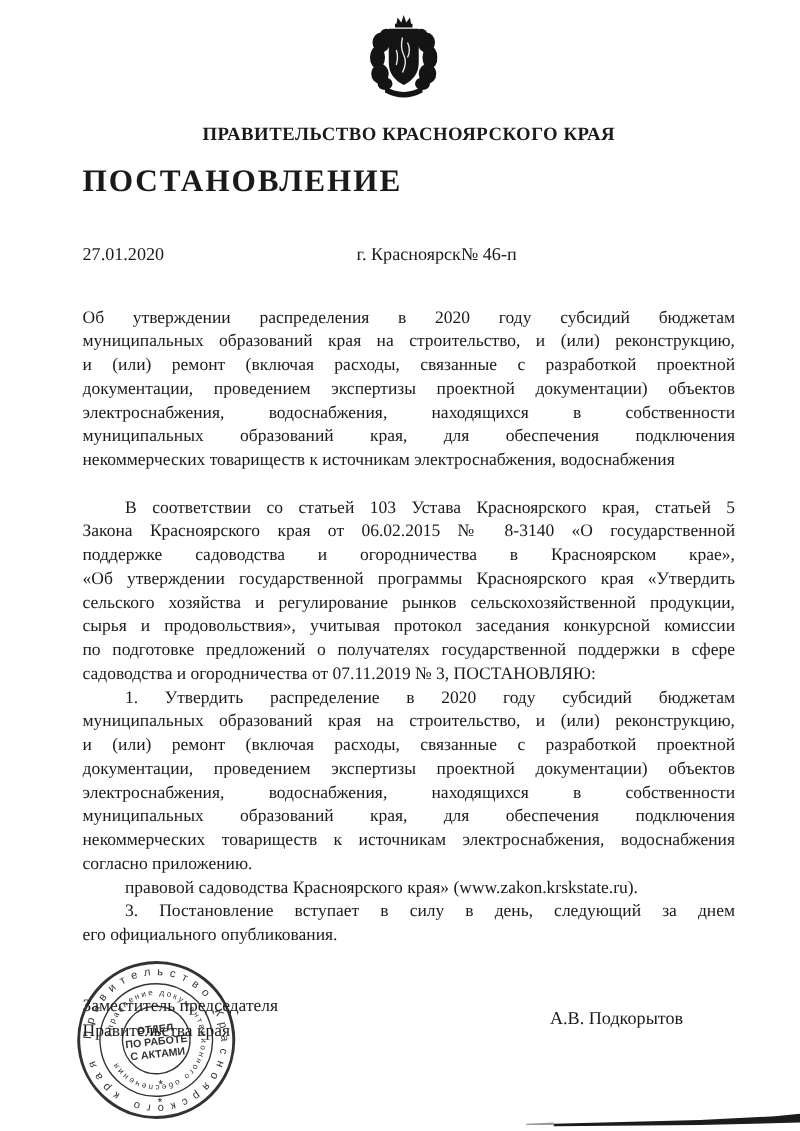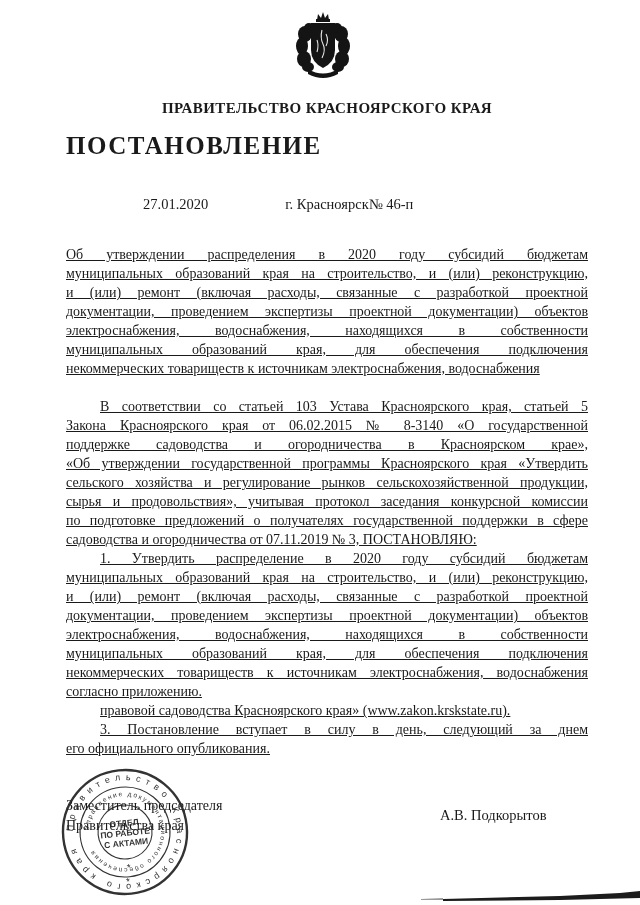--- a/index.html
+++ b/index.html
@@ -31,39 +31,38 @@
     letter-spacing:1.5px;
     white-space:nowrap;
   }
 
   
   .meta-row{
     left:66px;top:196px;width:522px;
     display:grid;grid-template-columns:1fr auto 1fr;
     font-size:14.5px;
   }
-  .meta-row .m-left{text-align:center;}
+  .meta-row .m-left{text-align:left;}
   .meta-row .m-center{text-align:center;}
   .meta-row .m-right{text-align:left;padding-right:14px;}
 
   
   .doc-body{
     left:66px;top:245px;width:522px;
     font-size:14px;
     line-height:19px;
   }
   .para{margin:0;}
   .para.gap-after{margin-bottom:19px;}
   .line{
     text-align:justify;
     text-align-last:justify;
     height:19px;
     overflow:hidden;
     white-space:normal;
-    text-decoration:underline;
   }
   .line.last{text-align-last:left;}
   .p-indent .line:first-child{text-indent:34px;}
 
   
   .signature{
     left:66px;top:796px;width:522px;
     font-size:14px;line-height:19.5px;
   }
   .sig-name{

